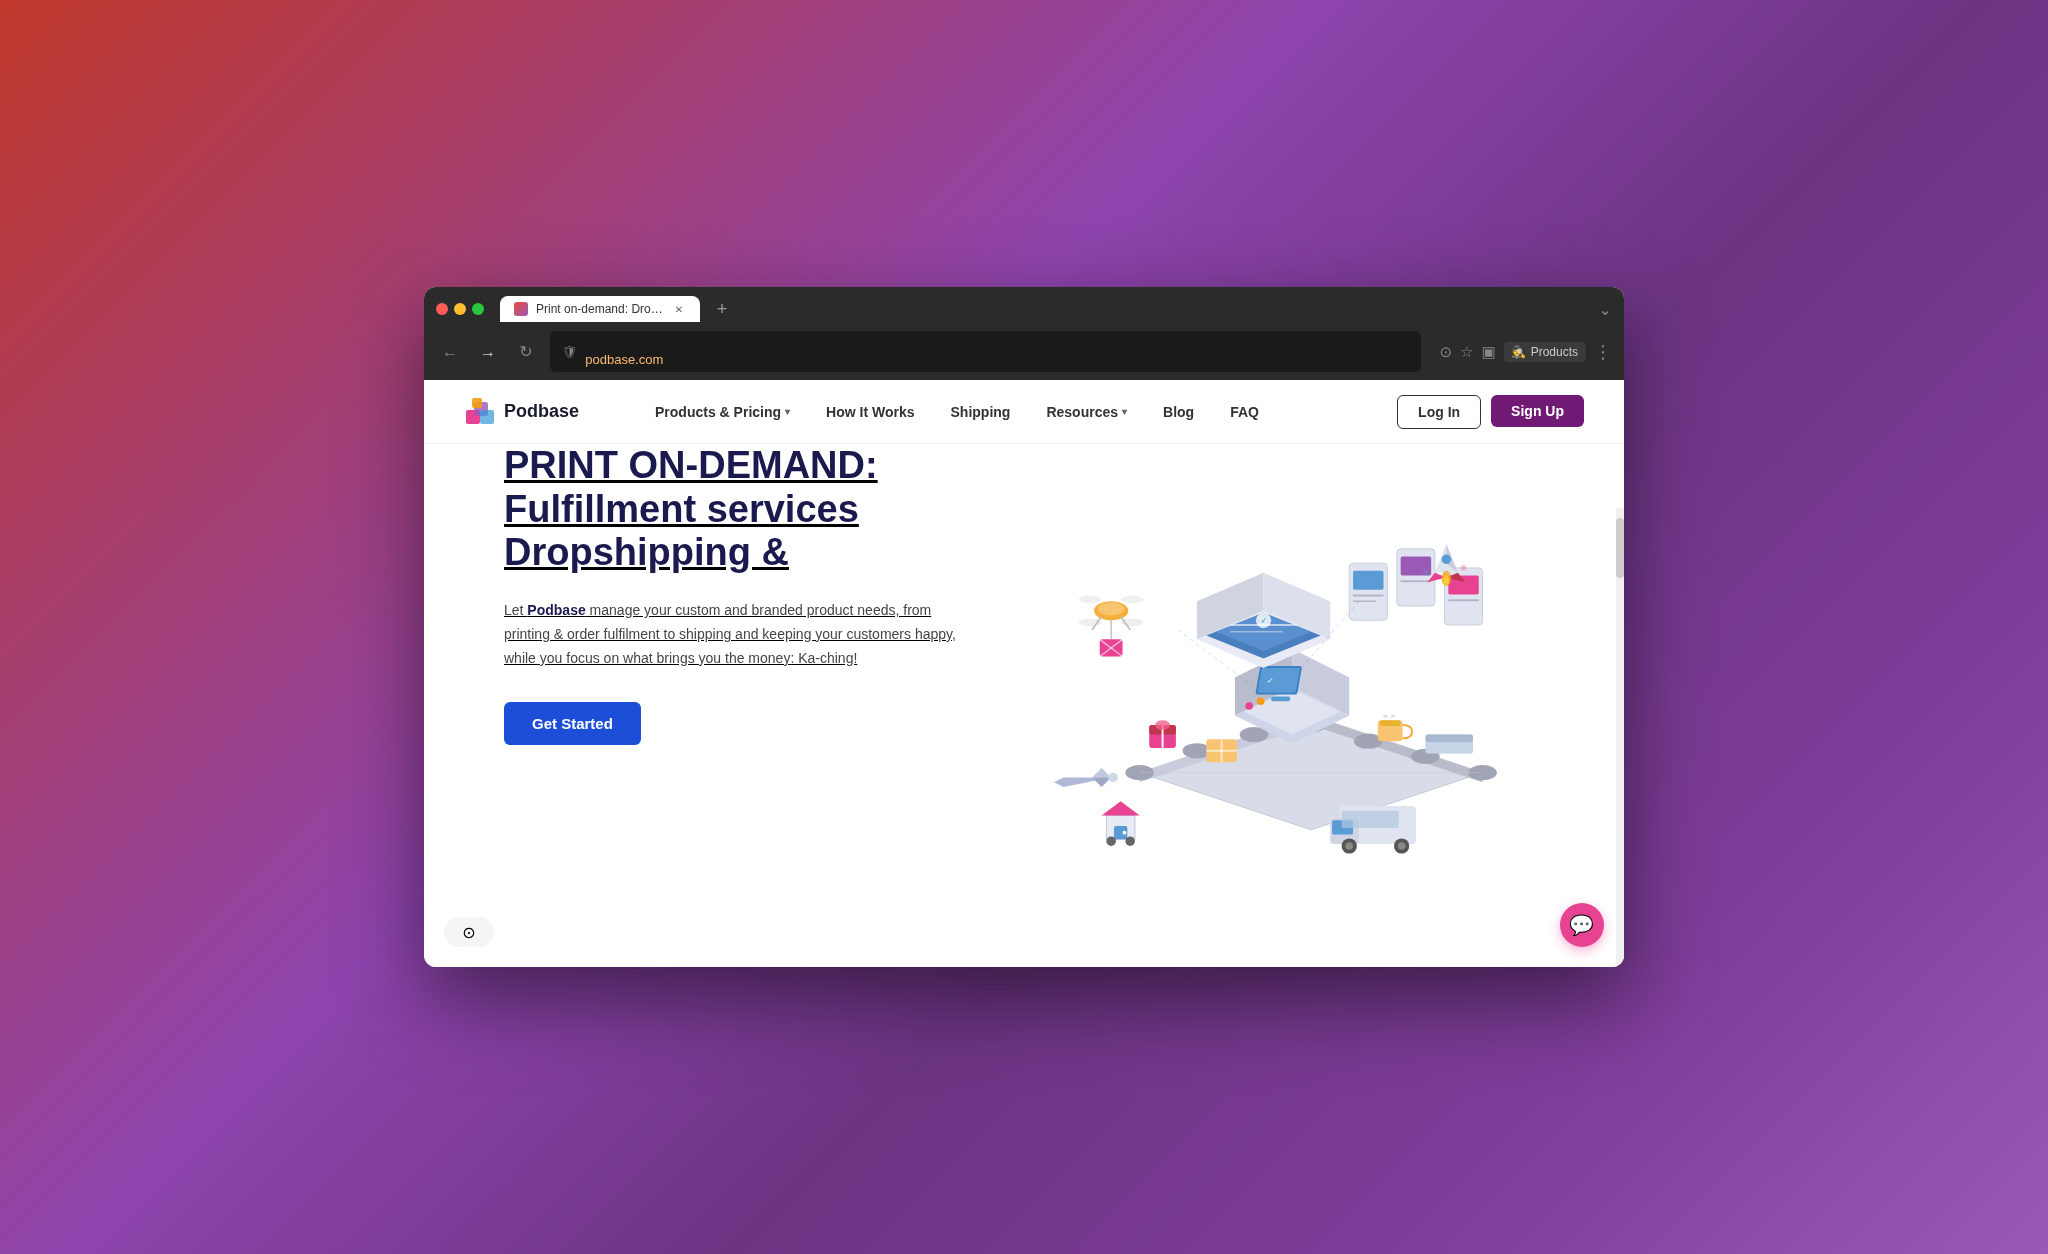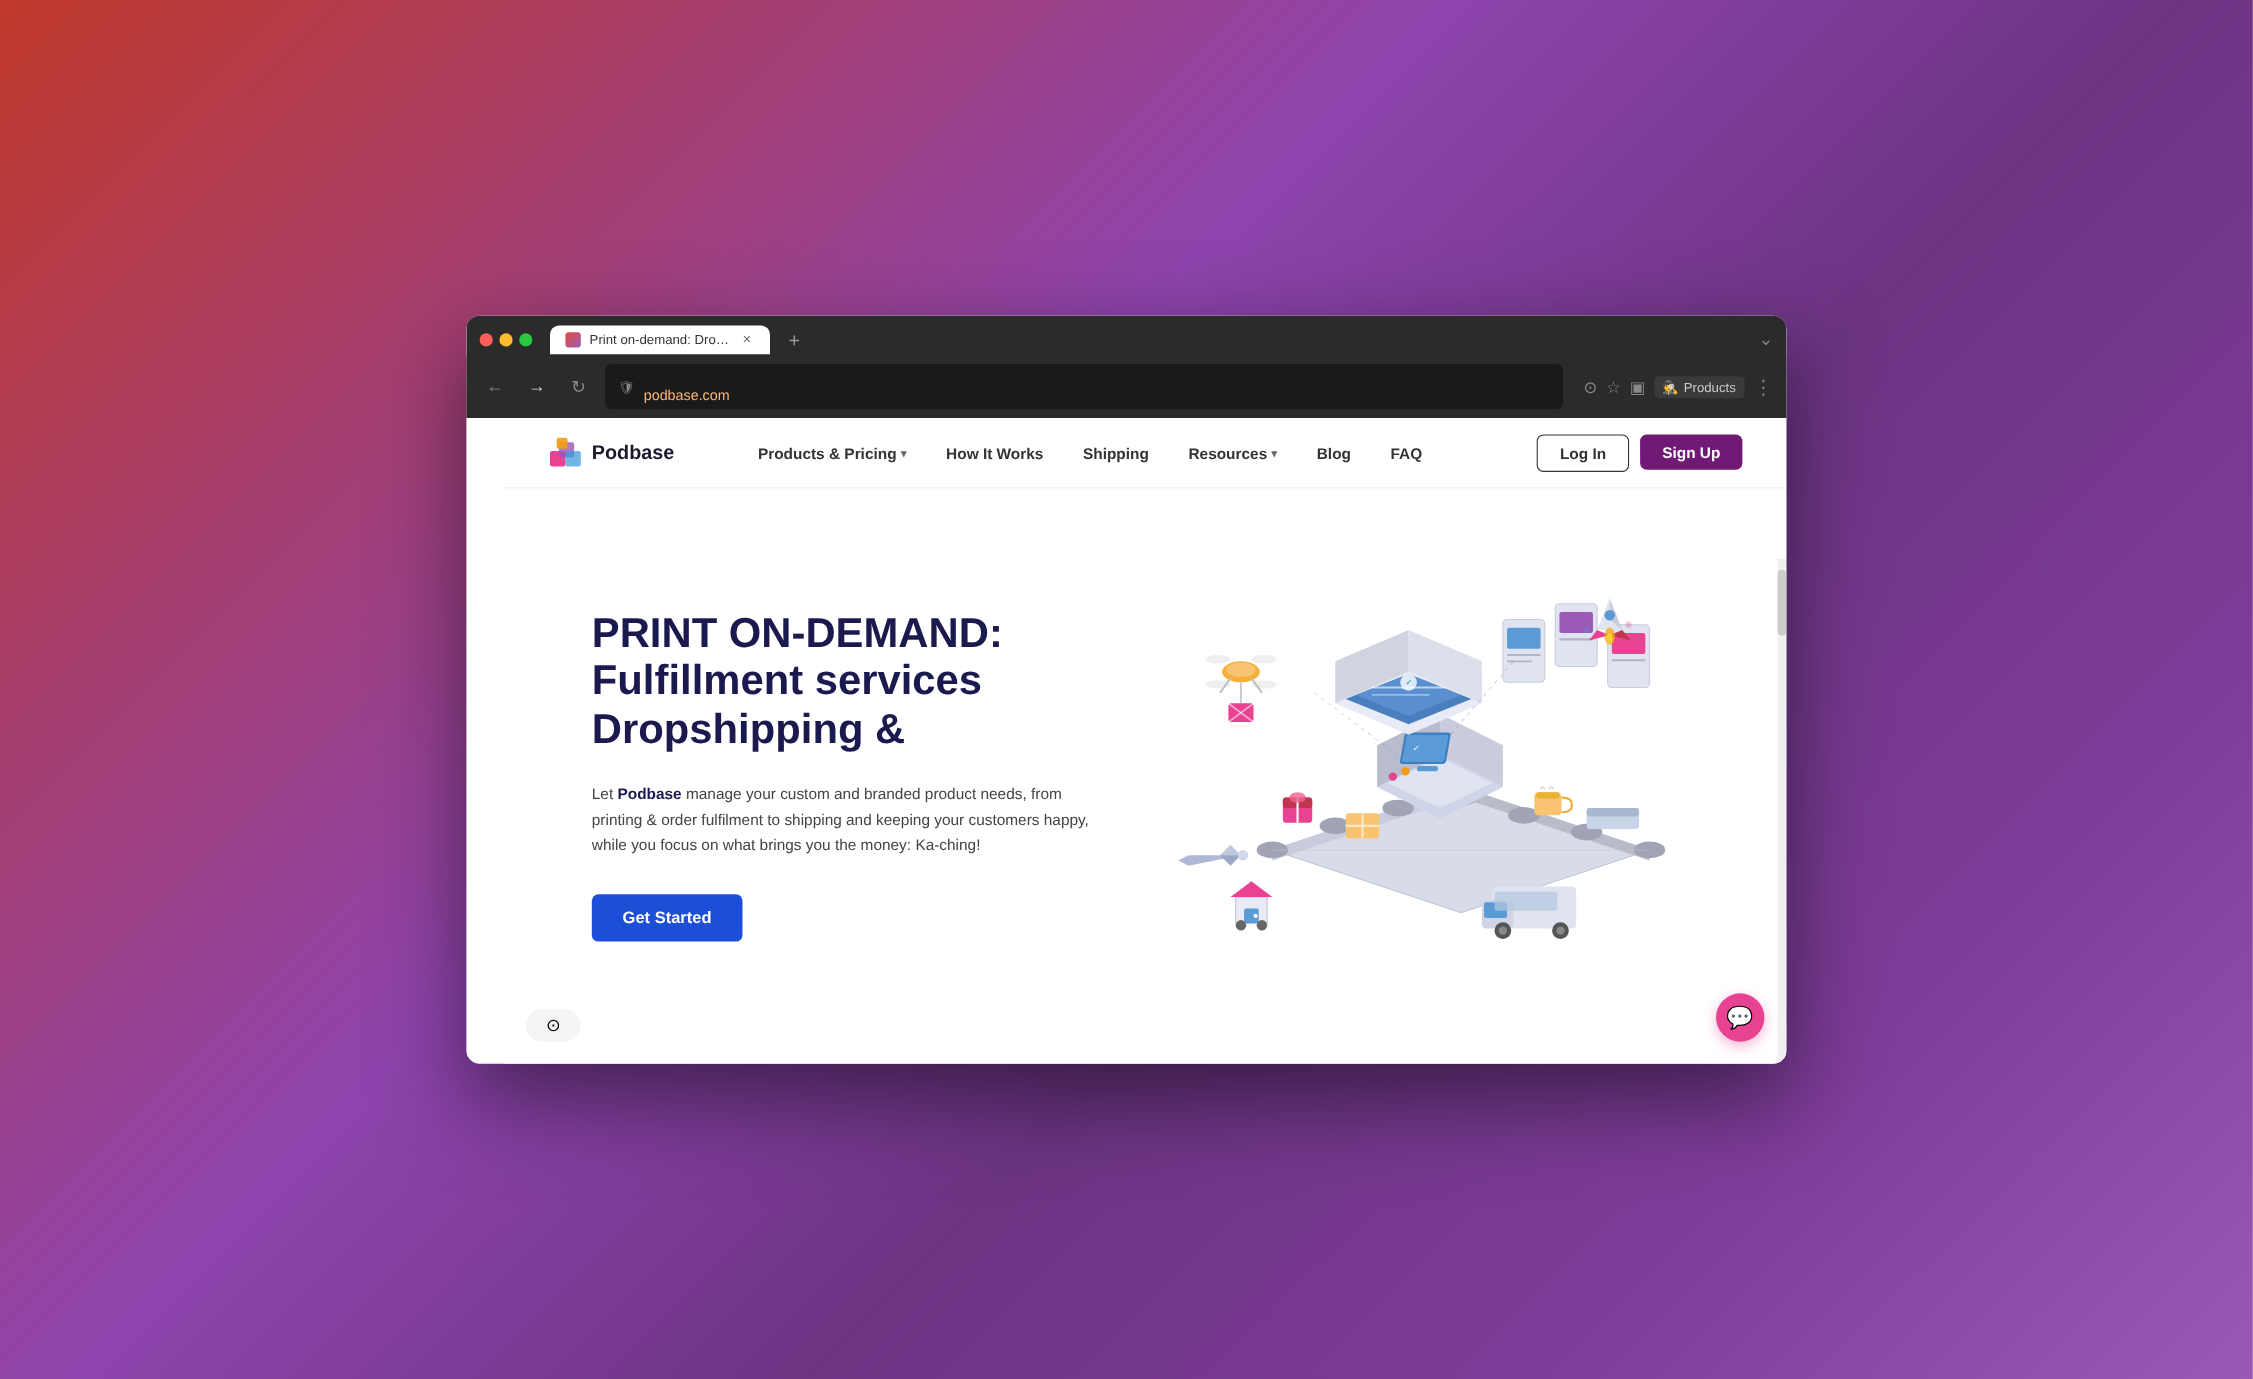--- a/index.html
+++ b/index.html
@@ -189,21 +189,20 @@
     }
 
     
     .website {
       flex: 1;
       background: #fff;
       overflow: hidden;
       display: flex;
       flex-direction: column;
       position: relative;
-      margin-left: 34px;
     }
 
     
     .navbar {
       display: flex;
       align-items: center;
       padding: 0 40px;
       height: 64px;
       border-bottom: 1px solid #f0f0f0;
       flex-shrink: 0;
@@ -278,24 +277,24 @@
       font-size: 14px;
       font-weight: 600;
       color: #fff;
       cursor: pointer;
     }
 
     
     .hero {
       flex: 1;
       display: flex;
-      align-items: center;
       padding: 0 80px;
       position: relative;
       overflow: hidden;
+      text-decoration: underline;
     }
 
     .hero-content {
       max-width: 460px;
       flex-shrink: 0;
     }
 
     .hero-title {
       font-size: 38px;
       font-weight: 900;

